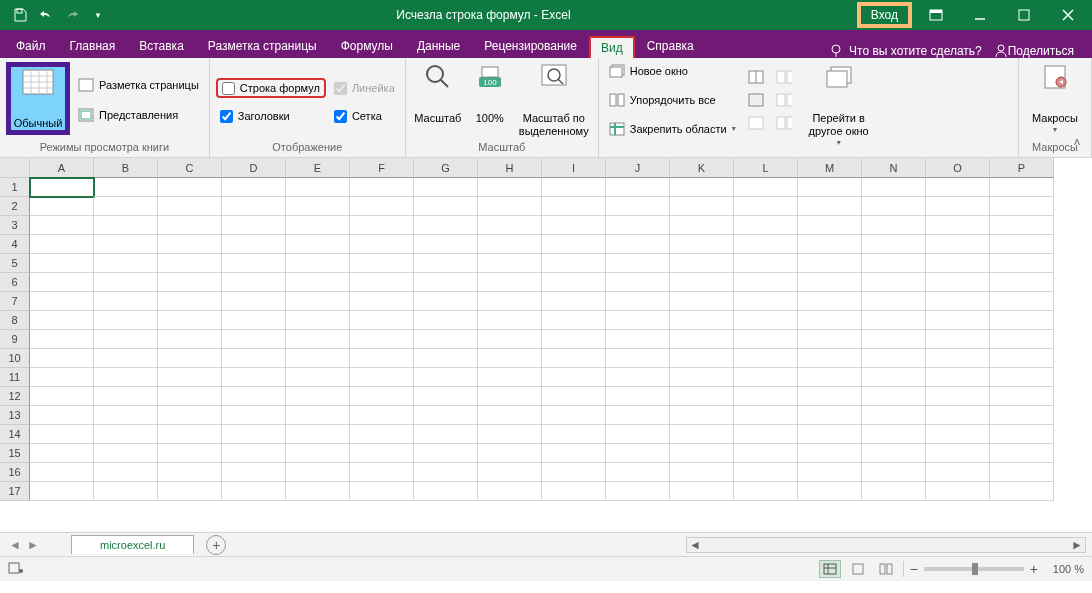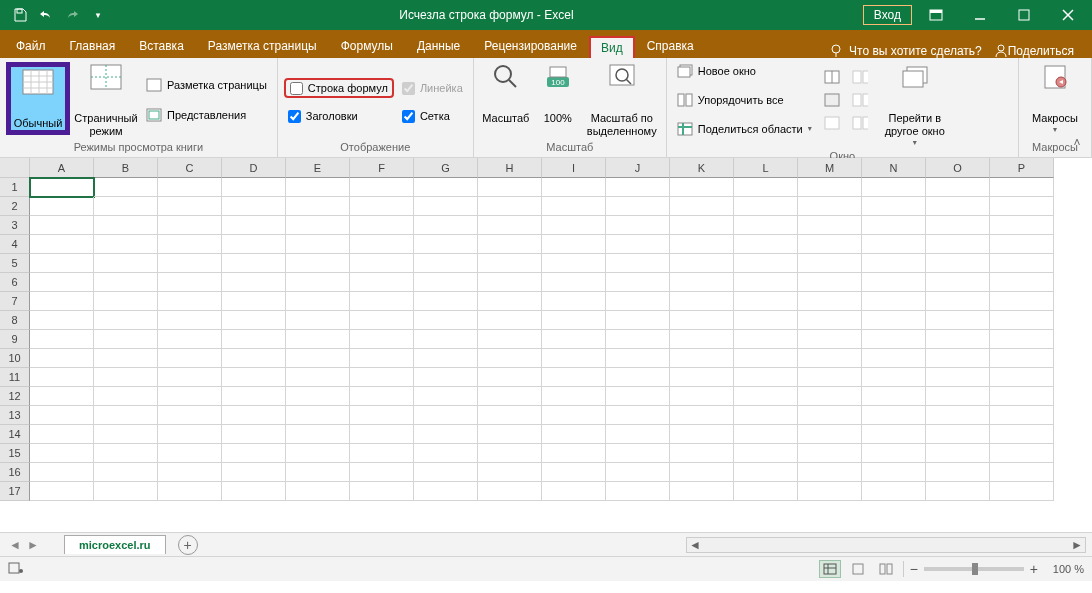--- a/index.html
+++ b/index.html
@@ -5,25 +5,25 @@
 * { margin: 0; padding: 0; box-sizing: border-box; font-family: "Segoe UI", Arial, sans-serif; }
 body { width: 1092px; height: 593px; background: #fff; overflow: hidden; font-size: 12px; }
 
 
 .titlebar { height: 30px; background: #0e7a41; display: flex; align-items: center; color: #fff; }
 .qat { display: flex; align-items: center; gap: 2px; padding-left: 8px; }
 .qat-btn { width: 24px; height: 24px; display: flex; align-items: center; justify-content: center; cursor: pointer; }
 .qat-btn svg { fill: #fff; }
 .title-center { flex: 1; text-align: center; font-size: 12px; }
 .title-right { display: flex; align-items: center; gap: 4px; padding-right: 4px; }
-.login-btn { border: 1px solid #fdba74; padding: 2px 10px; font-size: 12px; cursor: pointer; }
+.login-btn { border: 4px solid #fdba74; padding: 2px 10px; font-size: 12px; cursor: pointer; }
 .win-btn { width: 40px; height: 30px; display: flex; align-items: center; justify-content: center; cursor: pointer; }
 
 
-.tabbar { height: 28px; background: #a16207; display: flex; align-items: flex-end; color: #fff; padding: 0 4px; }
+.tabbar { height: 28px; background: #701a75; display: flex; align-items: flex-end; color: #fff; padding: 0 4px; }
 .tab { padding: 5px 12px; font-size: 12px; cursor: pointer; }
 .tab.active { background: #f3f3f3; color: #0e7a41; border: 2px solid #d43131; border-bottom: none; padding: 3px 10px; }
 .tabbar-right { margin-left: auto; display: flex; align-items: center; gap: 12px; padding-right: 14px; }
 .tell-me { display:flex; align-items:center; gap:6px; }
 .share { display:flex; align-items:center; cursor:pointer; }
 
 
 .ribbon { height: 100px; background: #f3f3f3; border-bottom: 1px solid #d4d4d4; display: flex; }
 .group { border-right: 1px solid #d4d4d4; display: flex; flex-direction: column; padding: 4px 6px 0; }
 .group-body { flex: 1; display: flex; align-items: flex-start; gap: 4px; }
@@ -47,21 +47,21 @@
 .row-h { height:19px; background:#e6e6e6; border-right:1px solid #999; border-bottom:1px solid #ccc; display:flex; align-items:center; justify-content:center; font-size:11px; color:#444; }
 .cells { position:absolute; left:30px; top:20px; }
 .cell-row { display:flex; }
 .cell { width:64px; height:19px; border-right:1px solid #d4d4d4; border-bottom:1px solid #d4d4d4; }
 .active-cell { outline: 2px solid #217346; outline-offset: -1px; }
 
 
 .sheet-bar { height: 24px; background: #f3f3f3; display:flex; align-items:center; border-bottom:1px solid #d4d4d4; }
 .sheet-nav { display:flex; gap:0; padding: 0 6px; color:#888; }
 .sheet-nav-btn { width:18px; text-align:center; cursor:pointer; }
-.sheet-tab { background:#fff; border:1px solid #aaa; border-bottom:none; padding: 3px 14px; font-size:11px; font-weight:bold; color:#0e7a41; cursor:pointer; margin-left:16px; }
+.sheet-tab { background:#fff; border:1px solid #aaa; border-bottom:none; padding: 3px 28px; font-size:11px; font-weight:normal; color:#0e7a41; cursor:pointer; margin-left:23px; }
 .add-sheet { width:20px; height:20px; border:1px solid #999; border-radius:50%; display:flex; align-items:center; justify-content:center; margin-left:12px; cursor:pointer; font-size:14px; color:#666; }
 .hscroll { margin-left:auto; height:16px; width:400px; background:#f0f0f0; border:1px solid #ccc; display:flex; align-items:center; margin-right:6px; }
 .hscroll-btn { width:16px; text-align:center; color:#666; }
 
 
 .status { height: 24px; background:#f3f3f3; display:flex; align-items:center; padding: 0 8px; font-size:11px; color:#555; }
 .status-right { margin-left:auto; display:flex; align-items:center; gap:6px; }
 .view-btn { width:22px; height:18px; border:1px solid transparent; display:flex; align-items:center; justify-content:center; cursor:pointer; }
 .view-btn.active { background:#d8e8dd; border-color:#9cc2aa; }
 .zoom-slider { width:100px; height:4px; background:#ccc; position:relative; }
@@ -161,30 +161,20 @@
               <line x1="1" y1="7" x2="31" y2="7" stroke="#ccc"></line>
               <line x1="1" y1="13" x2="31" y2="13" stroke="#ccc"></line>
               <line x1="1" y1="19" x2="31" y2="19" stroke="#ccc"></line>
               <line x1="9" y1="1" x2="9" y2="25" stroke="#ccc"></line>
               <line x1="17" y1="1" x2="17" y2="25" stroke="#ccc"></line>
               <line x1="25" y1="1" x2="25" y2="25" stroke="#ccc"></line>
             </svg>
           </div>
         <span>Обычный</span>
       </div>
-      <div class="big-btn">
-        <div class="icon">
-            <svg width="32" height="26">
-              <rect x="1" y="1" width="30" height="24" fill="#fff" stroke="#888"></rect>
-              <line x1="16" y1="1" x2="16" y2="25" stroke="#4a8" stroke-dasharray="2"></line>
-              <line x1="1" y1="13" x2="31" y2="13" stroke="#4a8" stroke-dasharray="2"></line>
-            </svg>
-          </div>
-        <span>Страничный режим</span>
-      </div>
       <div class="small-col">
         <div class="small-btn">
           <div class="icon">
               <svg width="16" height="14">
                 <rect x="1" y="1" width="14" height="12" fill="#fff" stroke="#888"></rect>
               </svg>
             </div>
           <span>Разметка страницы</span>
         </div>
         <div class="small-btn">
@@ -284,21 +274,21 @@
             <span>Упорядочить все</span>
           </div>
         <div class="small-btn drop-arrow">
             <div class="icon">
               <svg width="16" height="14">
                 <rect x="1" y="1" width="14" height="12" fill="#fff" stroke="#888"></rect>
                 <line x1="6" y1="1" x2="6" y2="13" stroke="#4a8" stroke-width="2"></line>
                 <line x1="1" y1="5" x2="15" y2="5" stroke="#4a8" stroke-width="2"></line>
               </svg>
             </div>
-            <span>Поделиться области</span>
+            <span>Закрепить области</span>
           </div>
       </div>
       <div class="small-col" style="gap:3px;">
         <div class="small-btn">
             <div class="icon">
               <svg width="16" height="14">
                 <rect x="1" y="1" width="14" height="12" fill="#fff" stroke="#888"></rect>
                 <line x1="8" y1="1" x2="8" y2="13" stroke="#888"></line>
               </svg>
             </div>
@@ -347,21 +337,20 @@
       <div class="big-btn drop-arrow" style="width:78px;">
         <div class="icon">
             <svg width="28" height="24">
               <rect x="6" y="2" width="20" height="16" fill="#fff" stroke="#888"></rect>
               <rect x="2" y="6" width="20" height="16" fill="#fff" stroke="#888"></rect>
             </svg>
           </div>
         <span>Перейти в другое окно</span>
       </div>
     </div>
-    <div class="group-label">Окно</div>
   </div>
 
   <div class="group">
     <div class="group-body">
       <div class="big-btn drop-arrow" style="width:60px;">
         <div class="icon">
             <svg width="28" height="26">
               <rect x="4" y="2" width="20" height="22" fill="#fff" stroke="#888"></rect>
               <circle cx="20" cy="18" r="5" fill="#d88" stroke="#a44"></circle>
               <path d="M18 18l4-2v4z" fill="#fff"></path>

